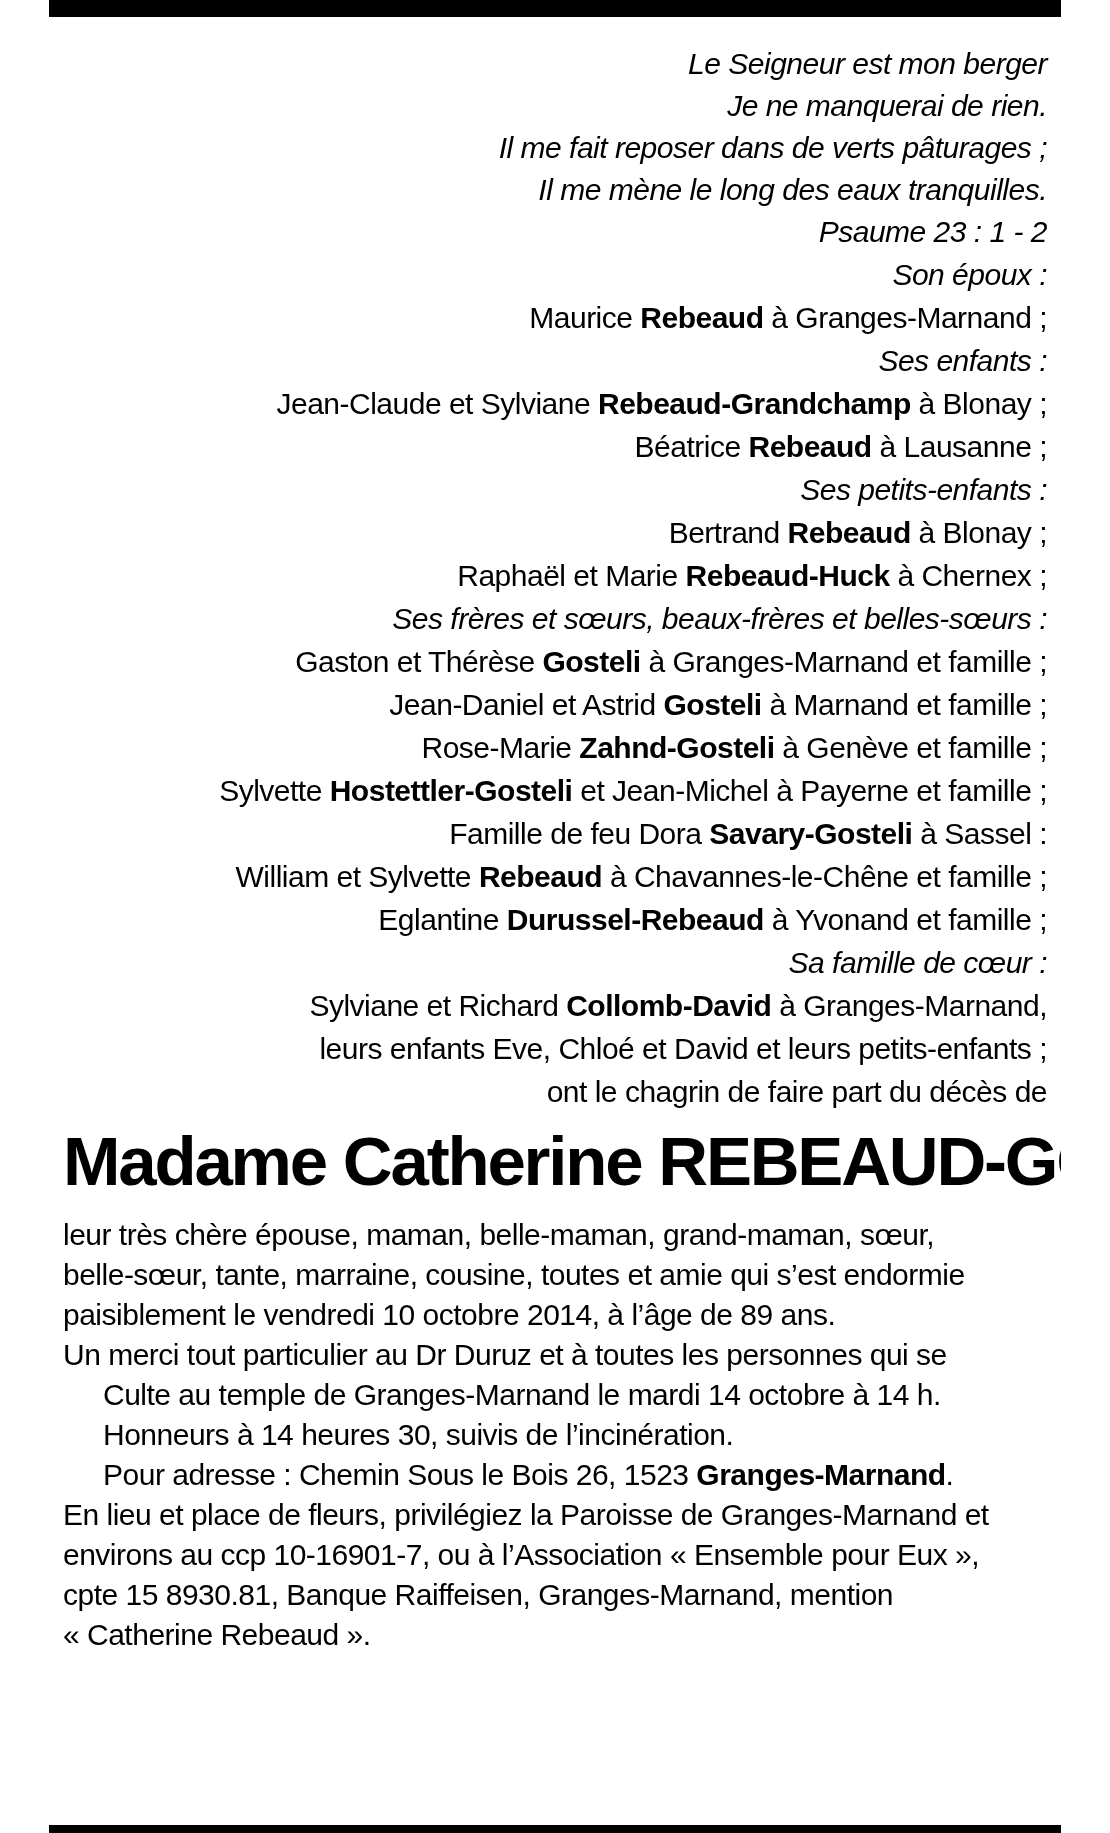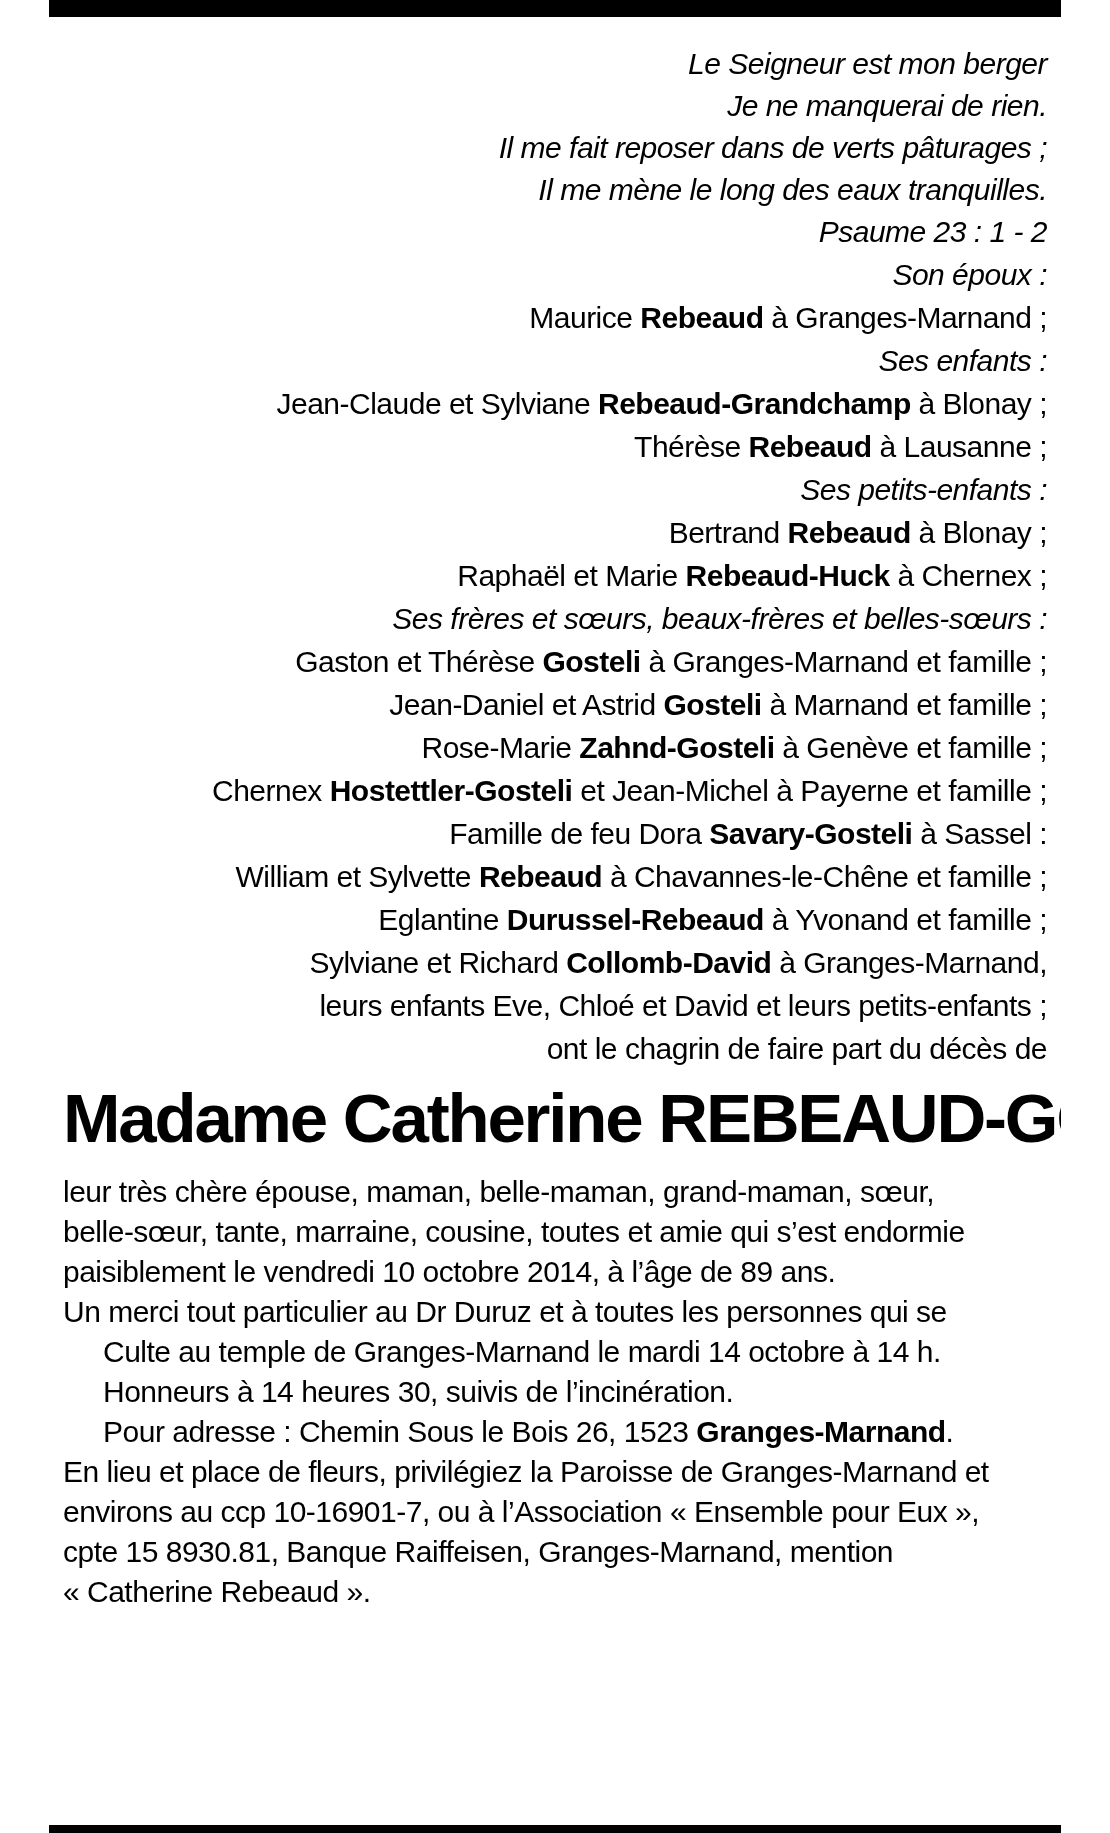--- a/index.html
+++ b/index.html
@@ -73,32 +73,33 @@
         <div class="line"><span>Il me fait reposer dans de verts pâturages ;</span></div>
         <div class="line"><span>Il me mène le long des eaux tranquilles.</span></div>
         <div class="line"><span>Psaume 23 : 1 - 2</span></div>
       </div>
 
     <div class="family">
         <div class="line italic"><span>Son époux :</span></div>
         <div class="line indent"><span>Maurice </span><span class="bold">Rebeaud</span><span> à Granges-Marnand ;</span></div>
         <div class="line italic"><span>Ses enfants :</span></div>
         <div class="line indent"><span>Jean-Claude et Sylviane </span><span class="bold">Rebeaud-Grandchamp</span><span> à Blonay ;</span></div>
-        <div class="line indent"><span>Thérèse </span><span class="bold">Rebeaud</span><span> à Lausanne ;</span></div>
+        <div class="line indent"><span>Béatrice </span><span class="bold">Rebeaud</span><span> à Lausanne ;</span></div>
         <div class="line italic"><span>Ses petits-enfants :</span></div>
         <div class="line indent"><span>Bertrand </span><span class="bold">Rebeaud</span><span> à Blonay ;</span></div>
         <div class="line indent"><span>Raphaël et Marie </span><span class="bold">Rebeaud-Huck</span><span> à Chernex ;</span></div>
         <div class="line italic"><span>Ses frères et sœurs, beaux-frères et belles-sœurs :</span></div>
         <div class="line indent"><span>Gaston et Thérèse </span><span class="bold">Gosteli</span><span> à Granges-Marnand et famille ;</span></div>
         <div class="line indent"><span>Jean-Daniel et Astrid </span><span class="bold">Gosteli</span><span> à Marnand et famille ;</span></div>
         <div class="line indent"><span>Rose-Marie </span><span class="bold">Zahnd-Gosteli</span><span> à Genève et famille ;</span></div>
-        <div class="line indent"><span>Chernex </span><span class="bold">Hostettler-Gosteli</span><span> et Jean-Michel à Payerne et famille ;</span></div>
+        <div class="line indent"><span>Sylvette </span><span class="bold">Hostettler-Gosteli</span><span> et Jean-Michel à Payerne et famille ;</span></div>
         <div class="line indent"><span>Famille de feu Dora </span><span class="bold">Savary-Gosteli</span><span> à Sassel :</span></div>
         <div class="line indent"><span>William et Sylvette </span><span class="bold">Rebeaud</span><span> à Chavannes-le-Chêne et famille ;</span></div>
         <div class="line indent"><span>Eglantine </span><span class="bold">Durussel-Rebeaud</span><span> à Yvonand et famille ;</span></div>
+        <div class="line italic"><span>Sa famille de cœur :</span></div>
         <div class="line indent"><span>Sylviane et Richard </span><span class="bold">Collomb-David</span><span> à Granges-Marnand,</span></div>
         <div class="line indent"><span>leurs enfants Eve, Chloé et David et leurs petits-enfants ;</span></div>
         <div class="line"><span>ont le chagrin de faire part du décès de</span></div>
       </div>
 
     <div class="title">Madame Catherine REBEAUD-GOSTELI</div>
 
     <div class="body-block">
         <div class="line"><span>leur très chère épouse, maman, belle-maman, grand-maman, sœur,</span></div>
         <div class="line"><span>belle-sœur, tante, marraine, cousine, toutes et amie qui s’est endormie</span></div>

